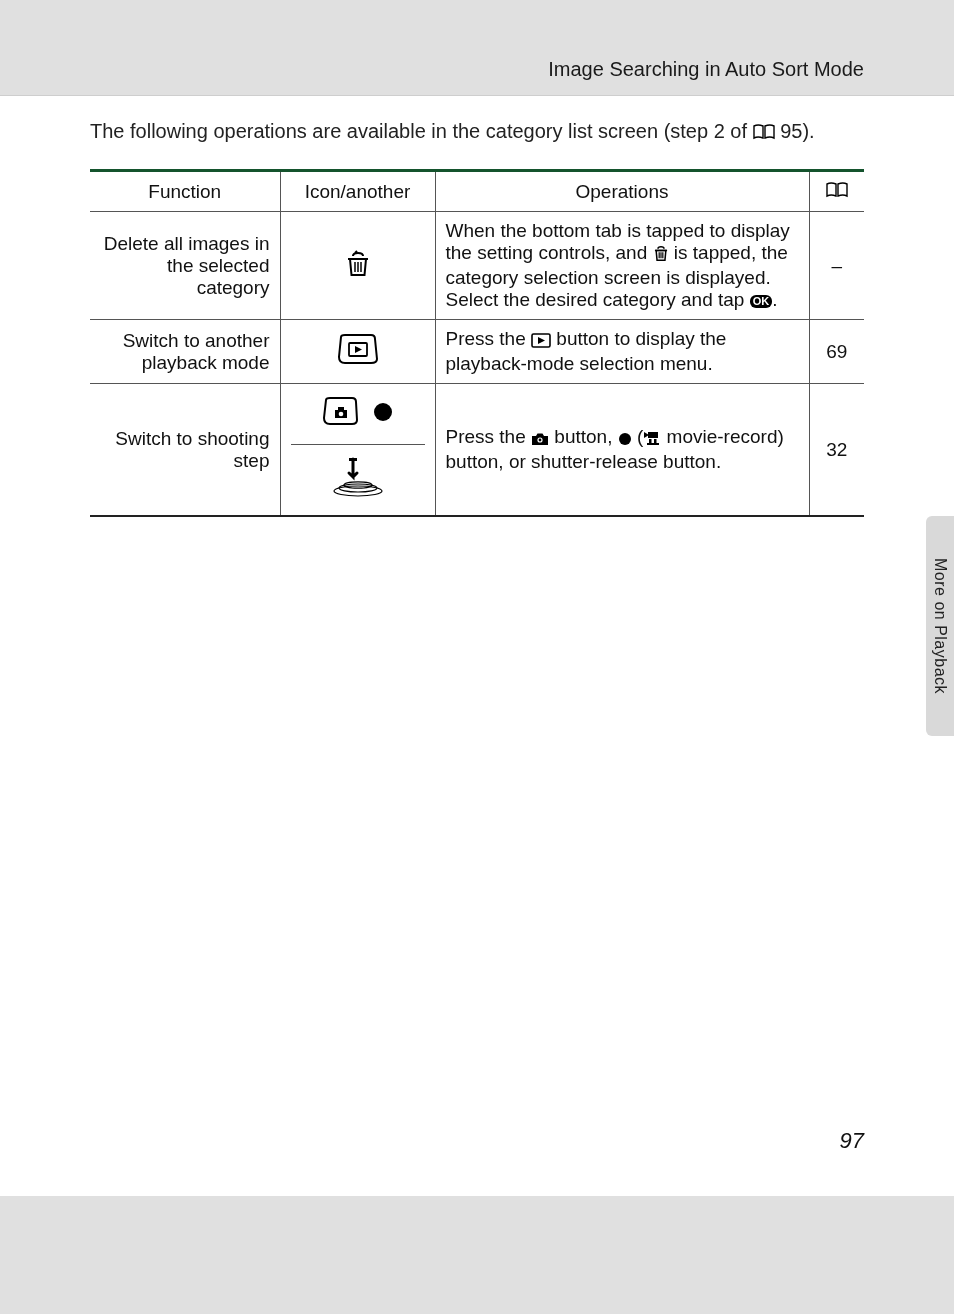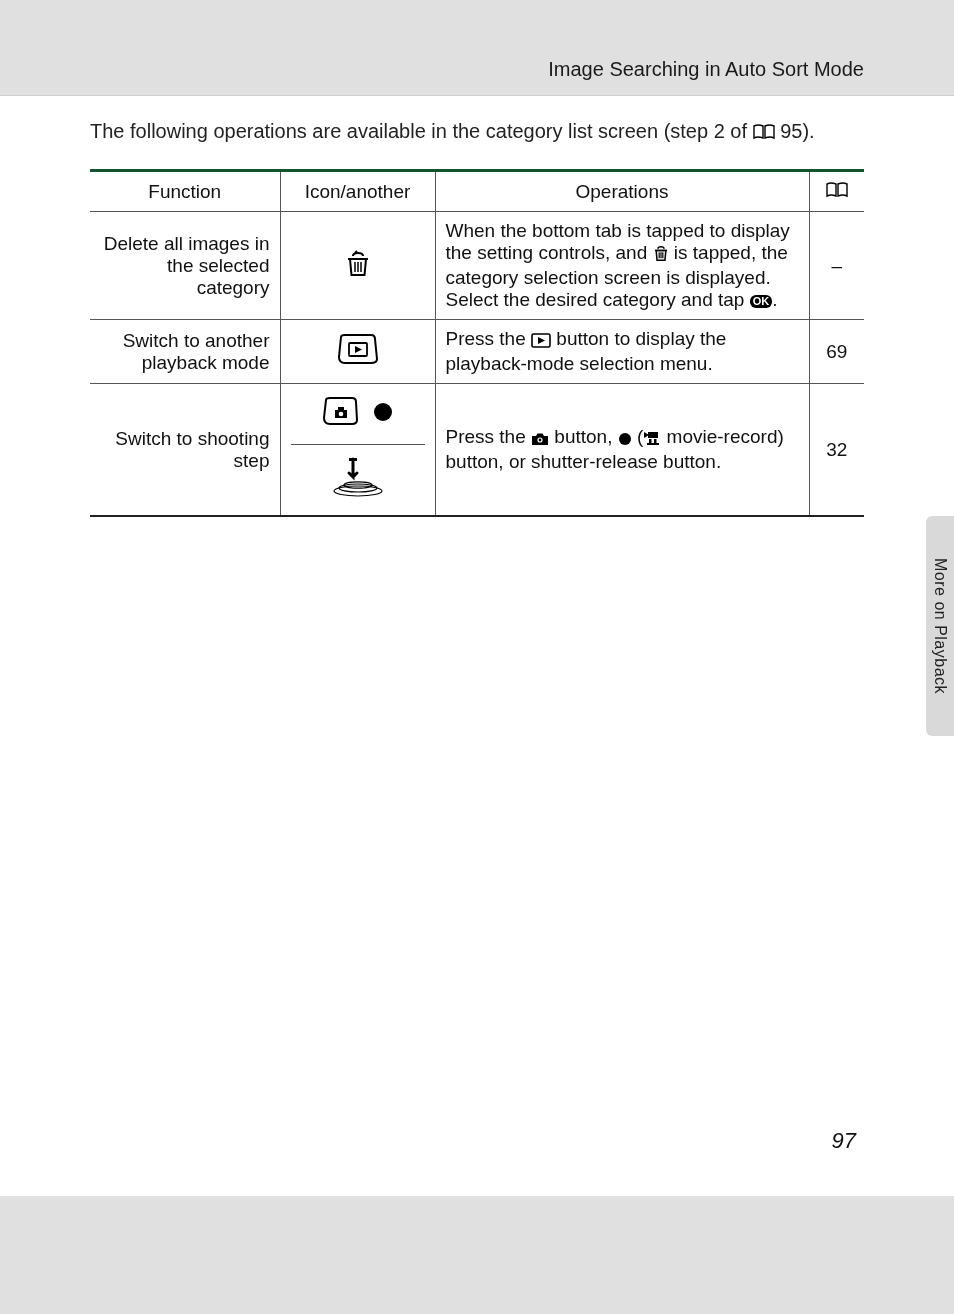--- a/index.html
+++ b/index.html
@@ -99,21 +99,21 @@
   }
   .side-tab-text {
     writing-mode: vertical-rl;
     font-size: 16px;
     color: #222;
     letter-spacing: 0.5px;
   }
   .page-num {
     position: absolute;
     bottom: 42px;
-    right: 98px;
+    right: 90px;
     font-style: italic;
     font-size: 22px;
     color: #111;
   }
   .inline-icon { display: inline-block; vertical-align: -3px; }
   .ok-badge {
     display: inline-block;
     background:#000;
     color:#fff;
     font-size:11px;

